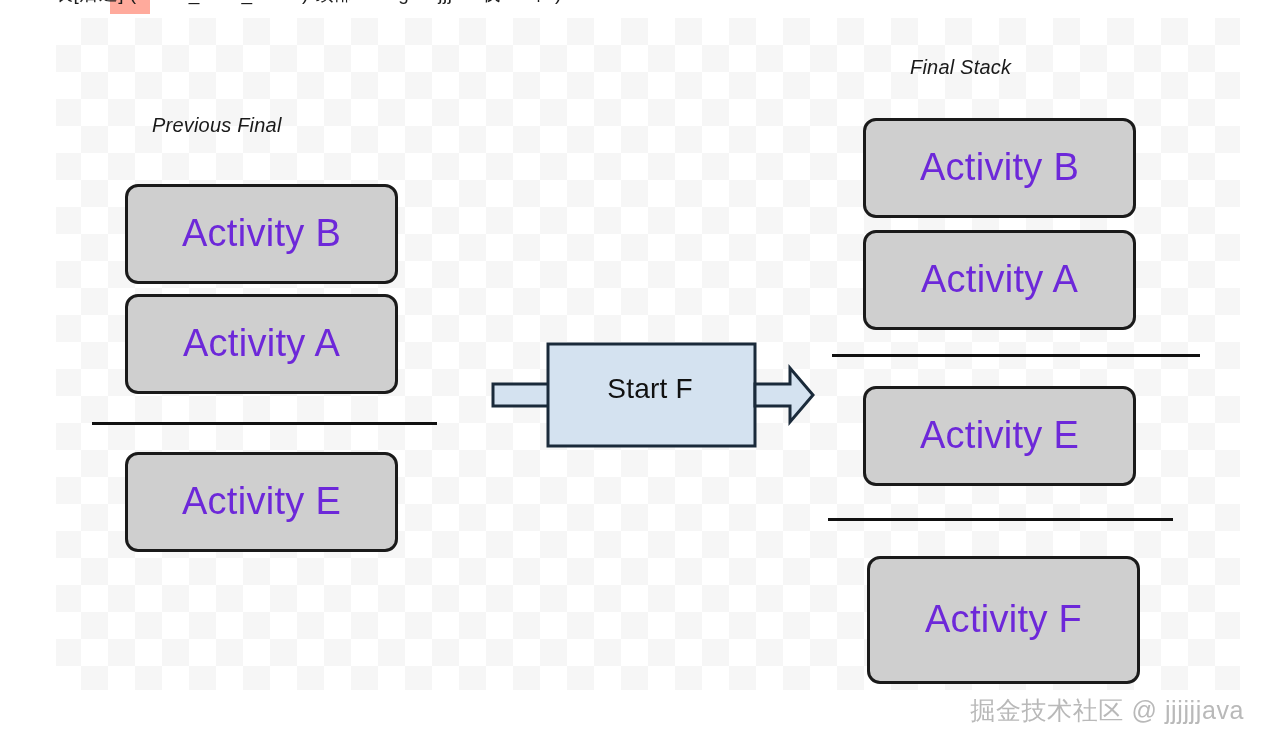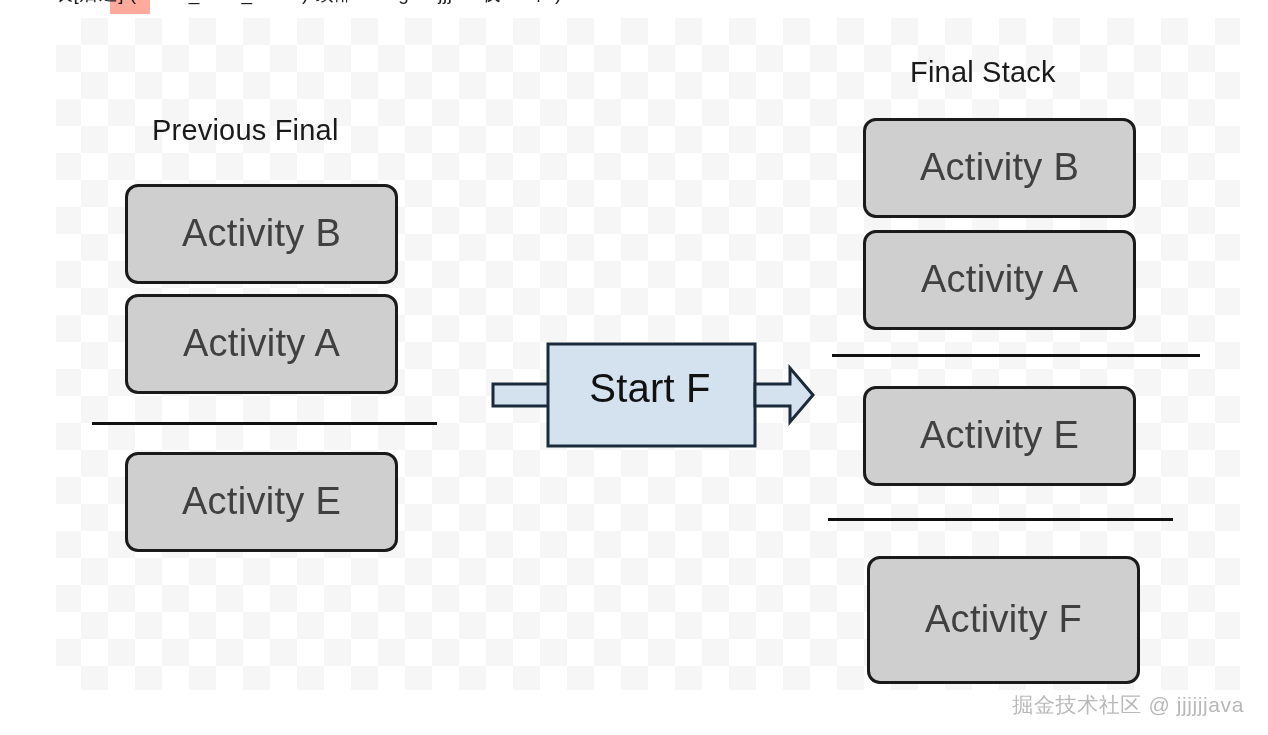--- a/index.html
+++ b/index.html
@@ -73,37 +73,38 @@
     height: 717px;
     background: #ffffff;
   }
   .gutter.left  { left: 0;     width: 56px; }
   .gutter.right { right: 0;    width: 28px; }
   .gutter.bottom{ left: 0; top: 672px; width: 1268px; height: 45px; }
 
   
   .stack-title {
     position: absolute;
-    font-size: 29px;
+    font-size: 20px;
     color: #1a1a1a;
     white-space: nowrap;
     letter-spacing: 0.2px;
+    font-style: italic;
   }
 
   
   .act-box {
     position: absolute;
     box-sizing: border-box;
     background: #cfcfcf;
     border: 3px solid #1a1a1a;
     border-radius: 13px;
     display: flex;
     align-items: center;
     justify-content: center;
-    color: #404040;
+    color: #6d28d9;
     font-size: 38px;
     letter-spacing: 0.3px;
     line-height: 1;
   }
   .act-box span { display: block; transform: translateY(-1px); }
 
   
   .sep {
     position: absolute;
     height: 0;
@@ -121,32 +122,32 @@
   .arrow-svg { display: block; }
   .start-label {
     position: absolute;
     left: 60px;
     top: 18px;
     width: 200px;
     height: 85px;
     display: flex;
     align-items: center;
     justify-content: center;
-    font-size: 40px;
+    font-size: 28px;
     color: #111111;
     letter-spacing: 0.2px;
     pointer-events: none;
   }
 
   
   .watermark {
     position: absolute;
     right: 24px;
-    bottom: 16px;
-    font-size: 21px;
+    bottom: 8px;
+    font-size: 25px;
     color: #b9b9b9;
     white-space: nowrap;
     letter-spacing: 0.6px;
   }
 </style>
 </head>
 <body>
 
 <div id="screen">
 

